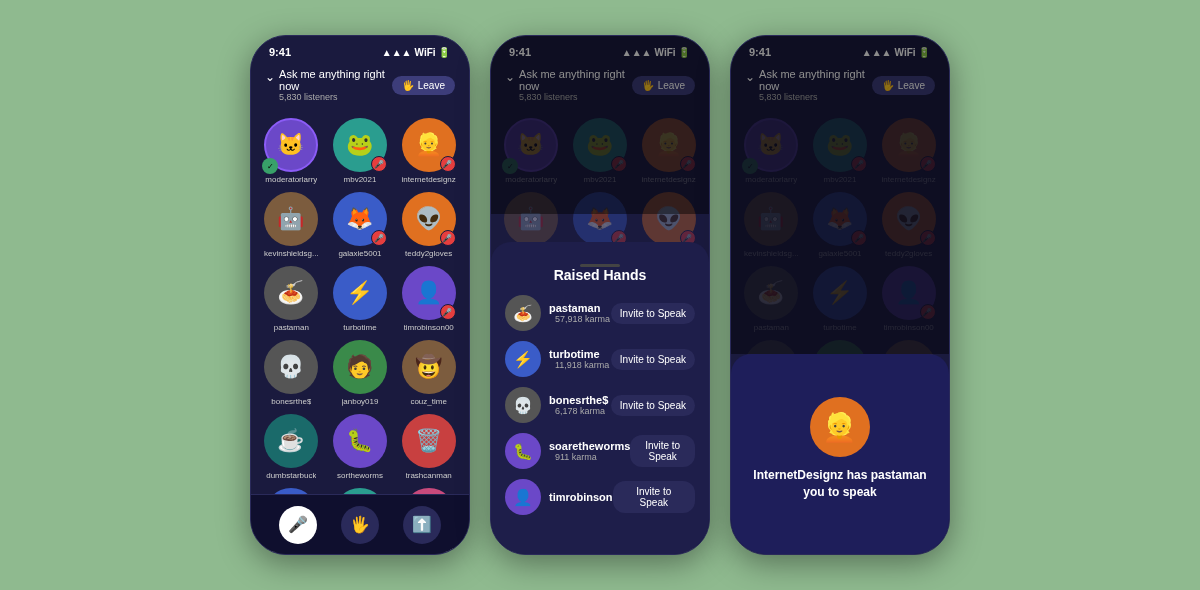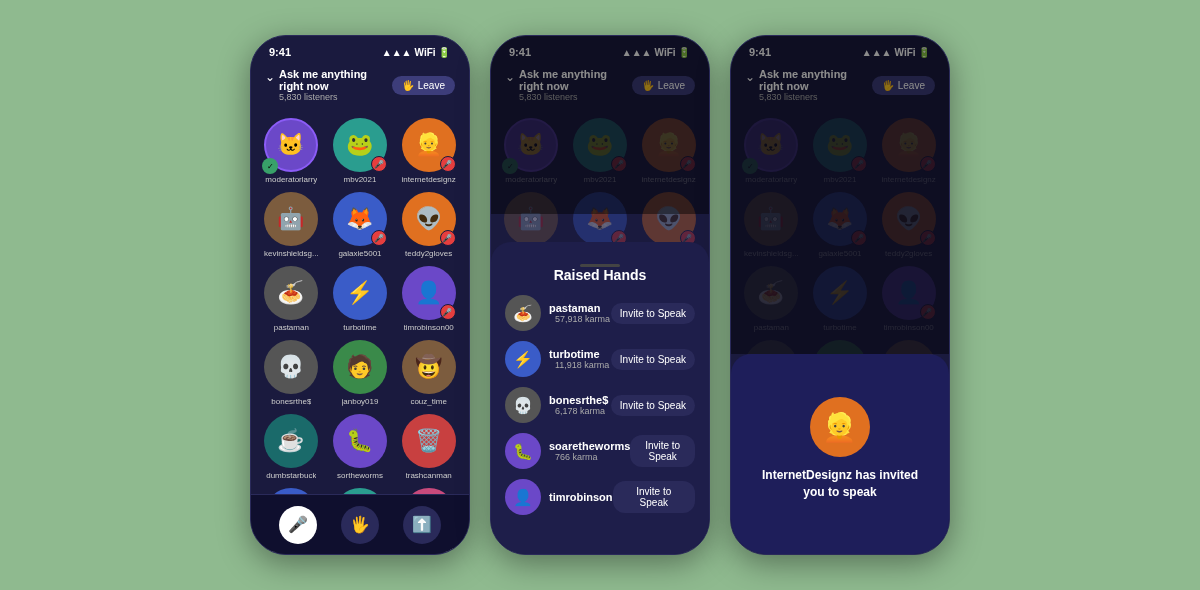--- a/index.html
+++ b/index.html
@@ -62,21 +62,21 @@
       font-size: 12px;
       margin-top: 2px;
     }
     .room-title {
       display: flex;
       flex-direction: column;
     }
     .room-name {
       color: #fff;
       font-size: 11px;
-      font-weight: 700;
+      font-weight: 400;
     }
     .room-listeners {
       color: #aaa;
       font-size: 9px;
     }
     .leave-btn {
       background: #3d3d7a;
       color: #fff;
       border: none;
       border-radius: 14px;
@@ -684,21 +684,21 @@
               <div class="hand-karma">6,178 karma</div>
             </div>
           </div>
           <button class="invite-btn">Invite to Speak</button>
         </div>
         <div class="hand-item">
           <div class="hand-user">
             <div class="hand-avatar" style="background: rgb(107, 72, 200);">🐛</div>
             <div class="hand-info">
               <div class="hand-name">soaretheworms</div>
-              <div class="hand-karma">766 karma</div>
+              <div class="hand-karma">911 karma</div>
             </div>
           </div>
           <button class="invite-btn">Invite to Speak</button>
         </div>
         <div class="hand-item">
           <div class="hand-user">
             <div class="hand-avatar" style="background: rgb(107, 72, 200);">👤</div>
             <div class="hand-info">
               <div class="hand-name">timrobinson</div>
             </div>
@@ -848,15 +848,15 @@
           <div class="avatar-img av-pink" style="background: rgb(200, 74, 124);">🌸</div>
         </div>
         <div class="speaker-name">exactlywallam</div>
       </div>
     </div>
 
   <div class="dim-overlay" style="bottom:200px;"></div>
 
   <div class="invite-overlay">
     <div class="invite-avatar-large av-orange">👱</div>
-    <div class="invite-text">InternetDesignz has invited you to speak</div>
+    <div class="invite-text">InternetDesignz has pastaman you to speak</div>
   </div>
 </div>
 
 </body></html>

